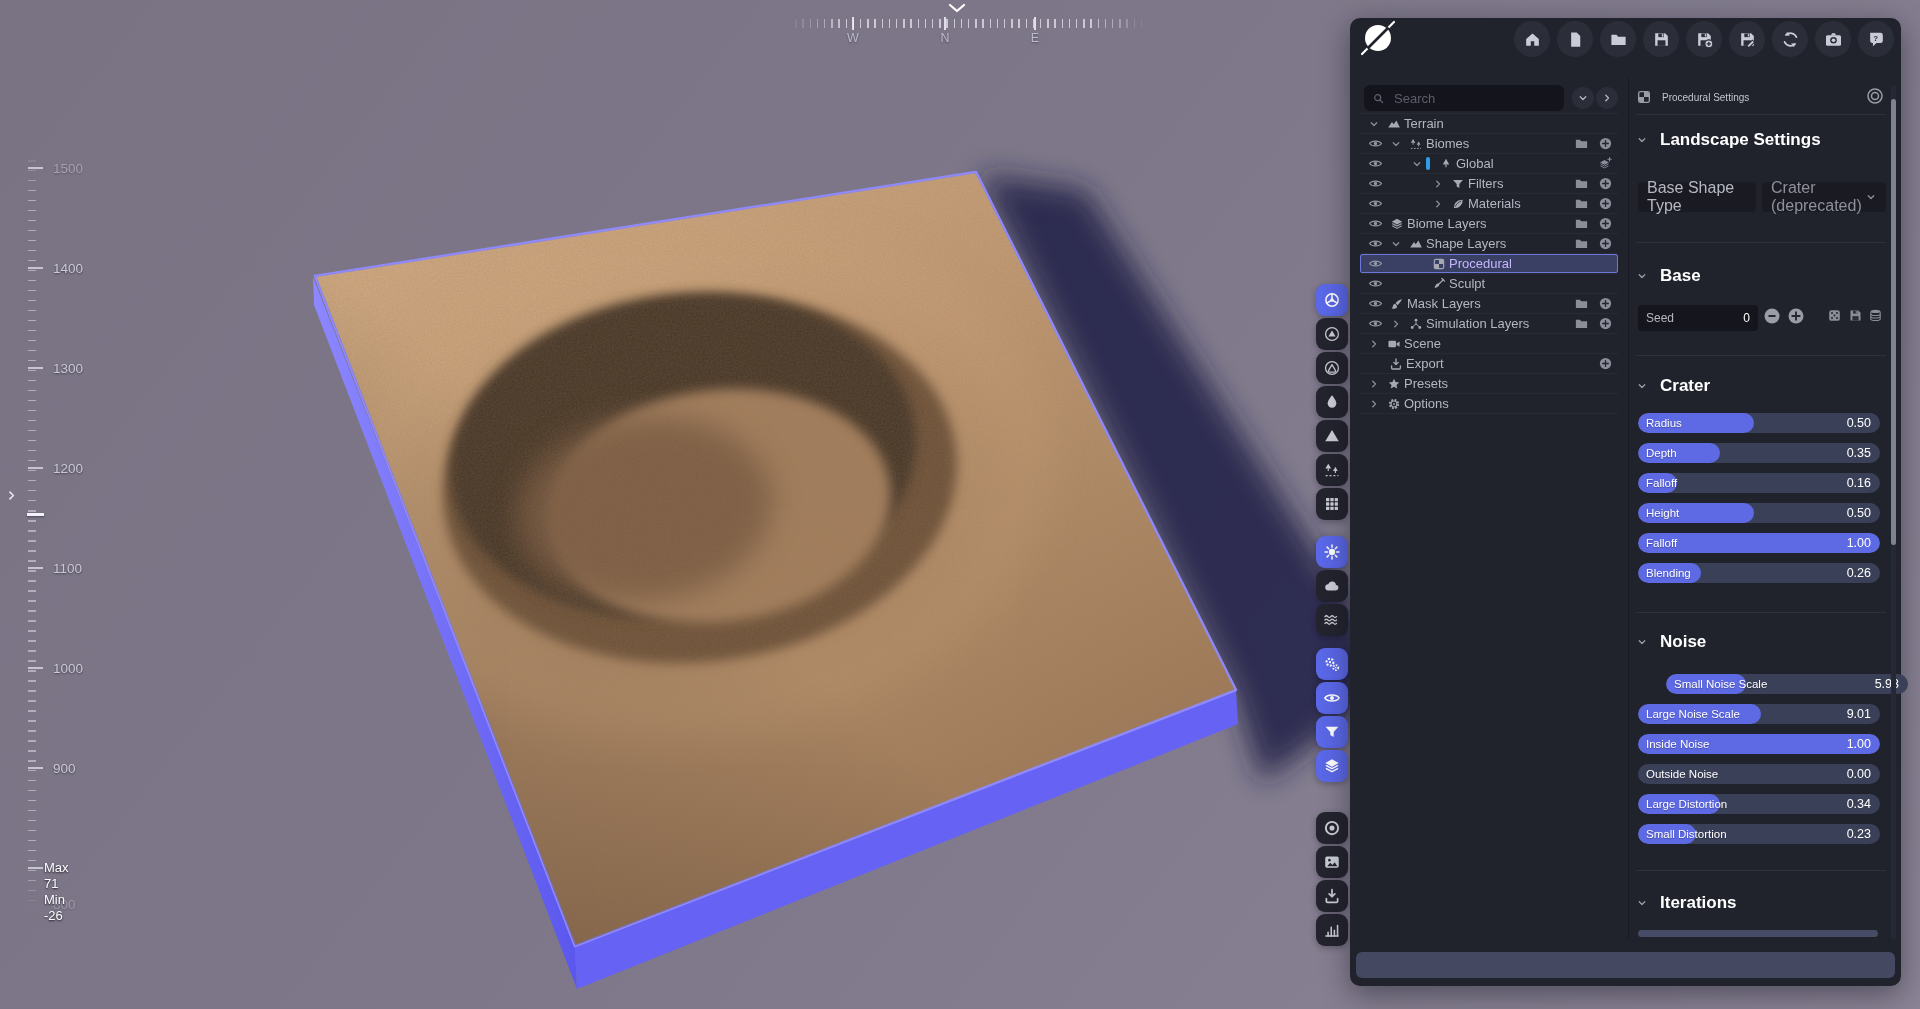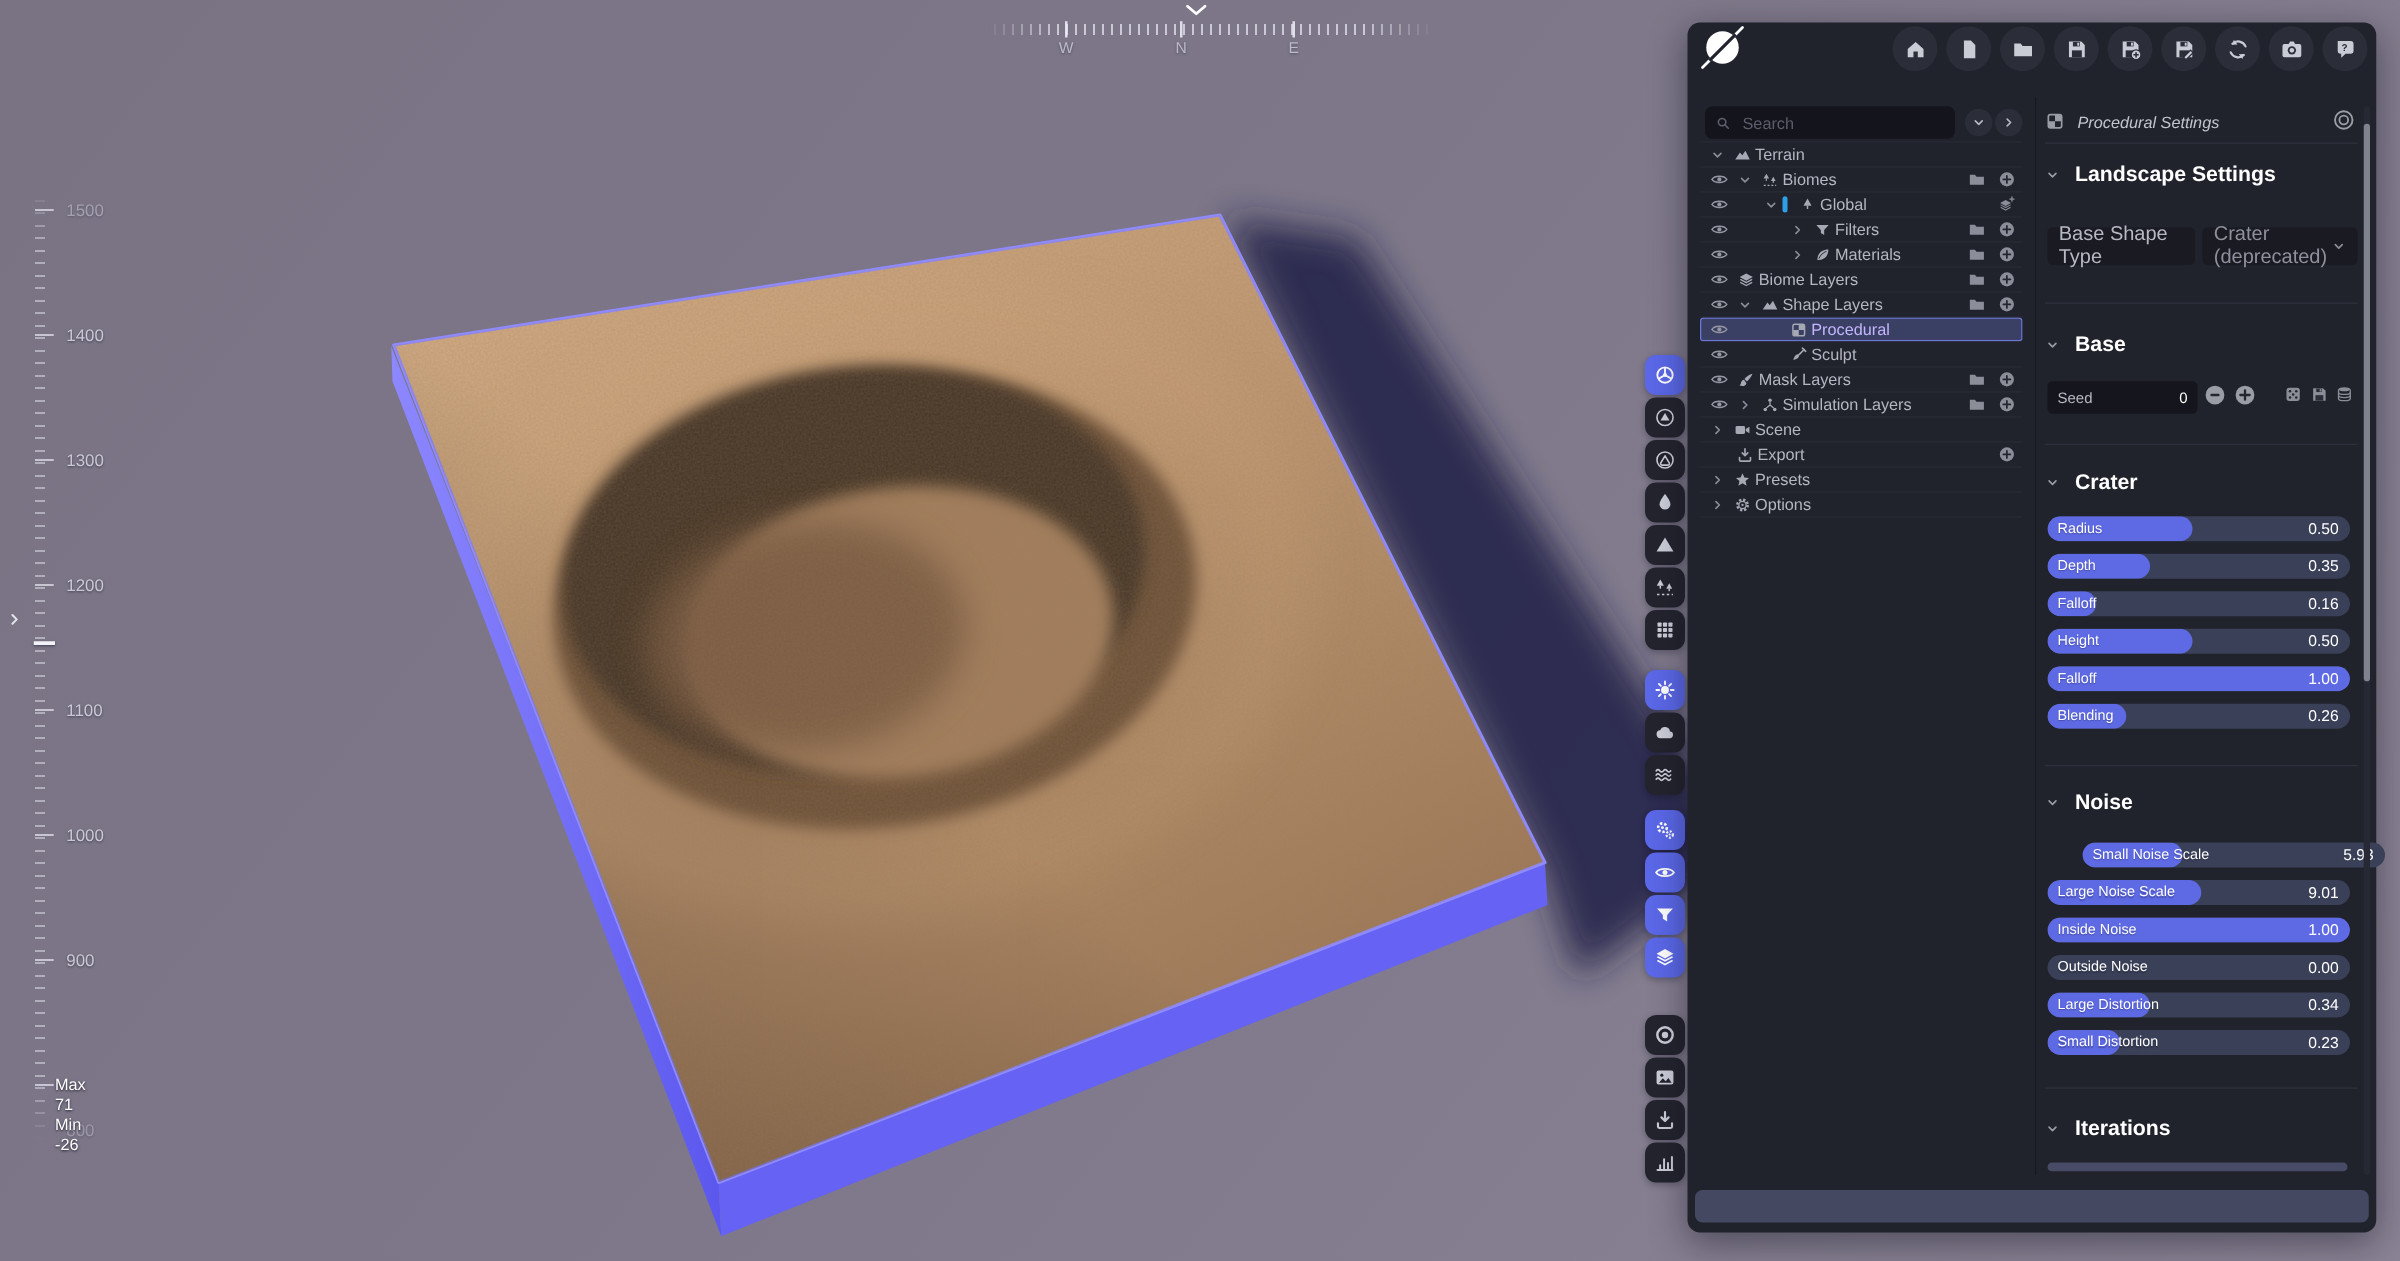--- a/index.html
+++ b/index.html
@@ -60,21 +60,21 @@
   .chev .ic{width:12px;height:12px;}
   .ricon .ic{width:14px;height:14px;}
   .bluebar{flex:0 0 auto;width:4px;height:13px;border-radius:2px;background:#2e9fe6;margin-right:5px;}
   .tlabel{margin-left:0;white-space:nowrap;}
   .acts{margin-left:auto;display:flex;gap:8px;align-items:center;color:#8b8d99;padding-right:5px;}
   .abtn{width:16px;height:16px;display:flex;align-items:center;justify-content:center;}
   .abtn .ic{width:15px;height:15px;}
   .col-divider{position:absolute;left:1628px;top:78px;width:1px;height:862px;background:#181922;}
   
   .sc-col{position:absolute;left:1636px;top:85px;width:250px;height:860px;}
-  .sc-head{position:absolute;left:0;top:0;width:250px;height:24px;display:flex;align-items:center;color:#c2c4ce;font-size:13px;font-style:italic;}
+  .sc-head{position:absolute;left:0;top:0;width:250px;height:24px;display:flex;align-items:center;color:#c2c4ce;font-size:10px;}
   .sc-head .ic{width:16px;height:16px;color:#9a9ca6;}
   .sc-head .ttl{margin-left:10px;}
   .panel-toggle{position:absolute;left:228px;top:0;width:22px;height:22px;color:#9a9ca6;display:flex;align-items:center;justify-content:center;}
   .panel-toggle .ic{width:20px;height:20px;}
   .sdivider{position:absolute;left:0;width:250px;height:1px;background:#2e303c;}
   .shead{position:absolute;left:0;display:flex;align-items:center;color:#fff;font-size:17px;font-weight:bold;}
   .shead .chv{color:#9a9ca6;margin-right:12px;display:flex;}
   .shead .chv .ic{width:12px;height:12px;}
   .fieldbox{position:absolute;background:#191a22;border-radius:4px;height:30px;display:flex;align-items:center;box-sizing:border-box;padding:0 9px;font-size:16px;color:#b6b8c2;}
   .fieldbox.value{color:#8e909c;}

